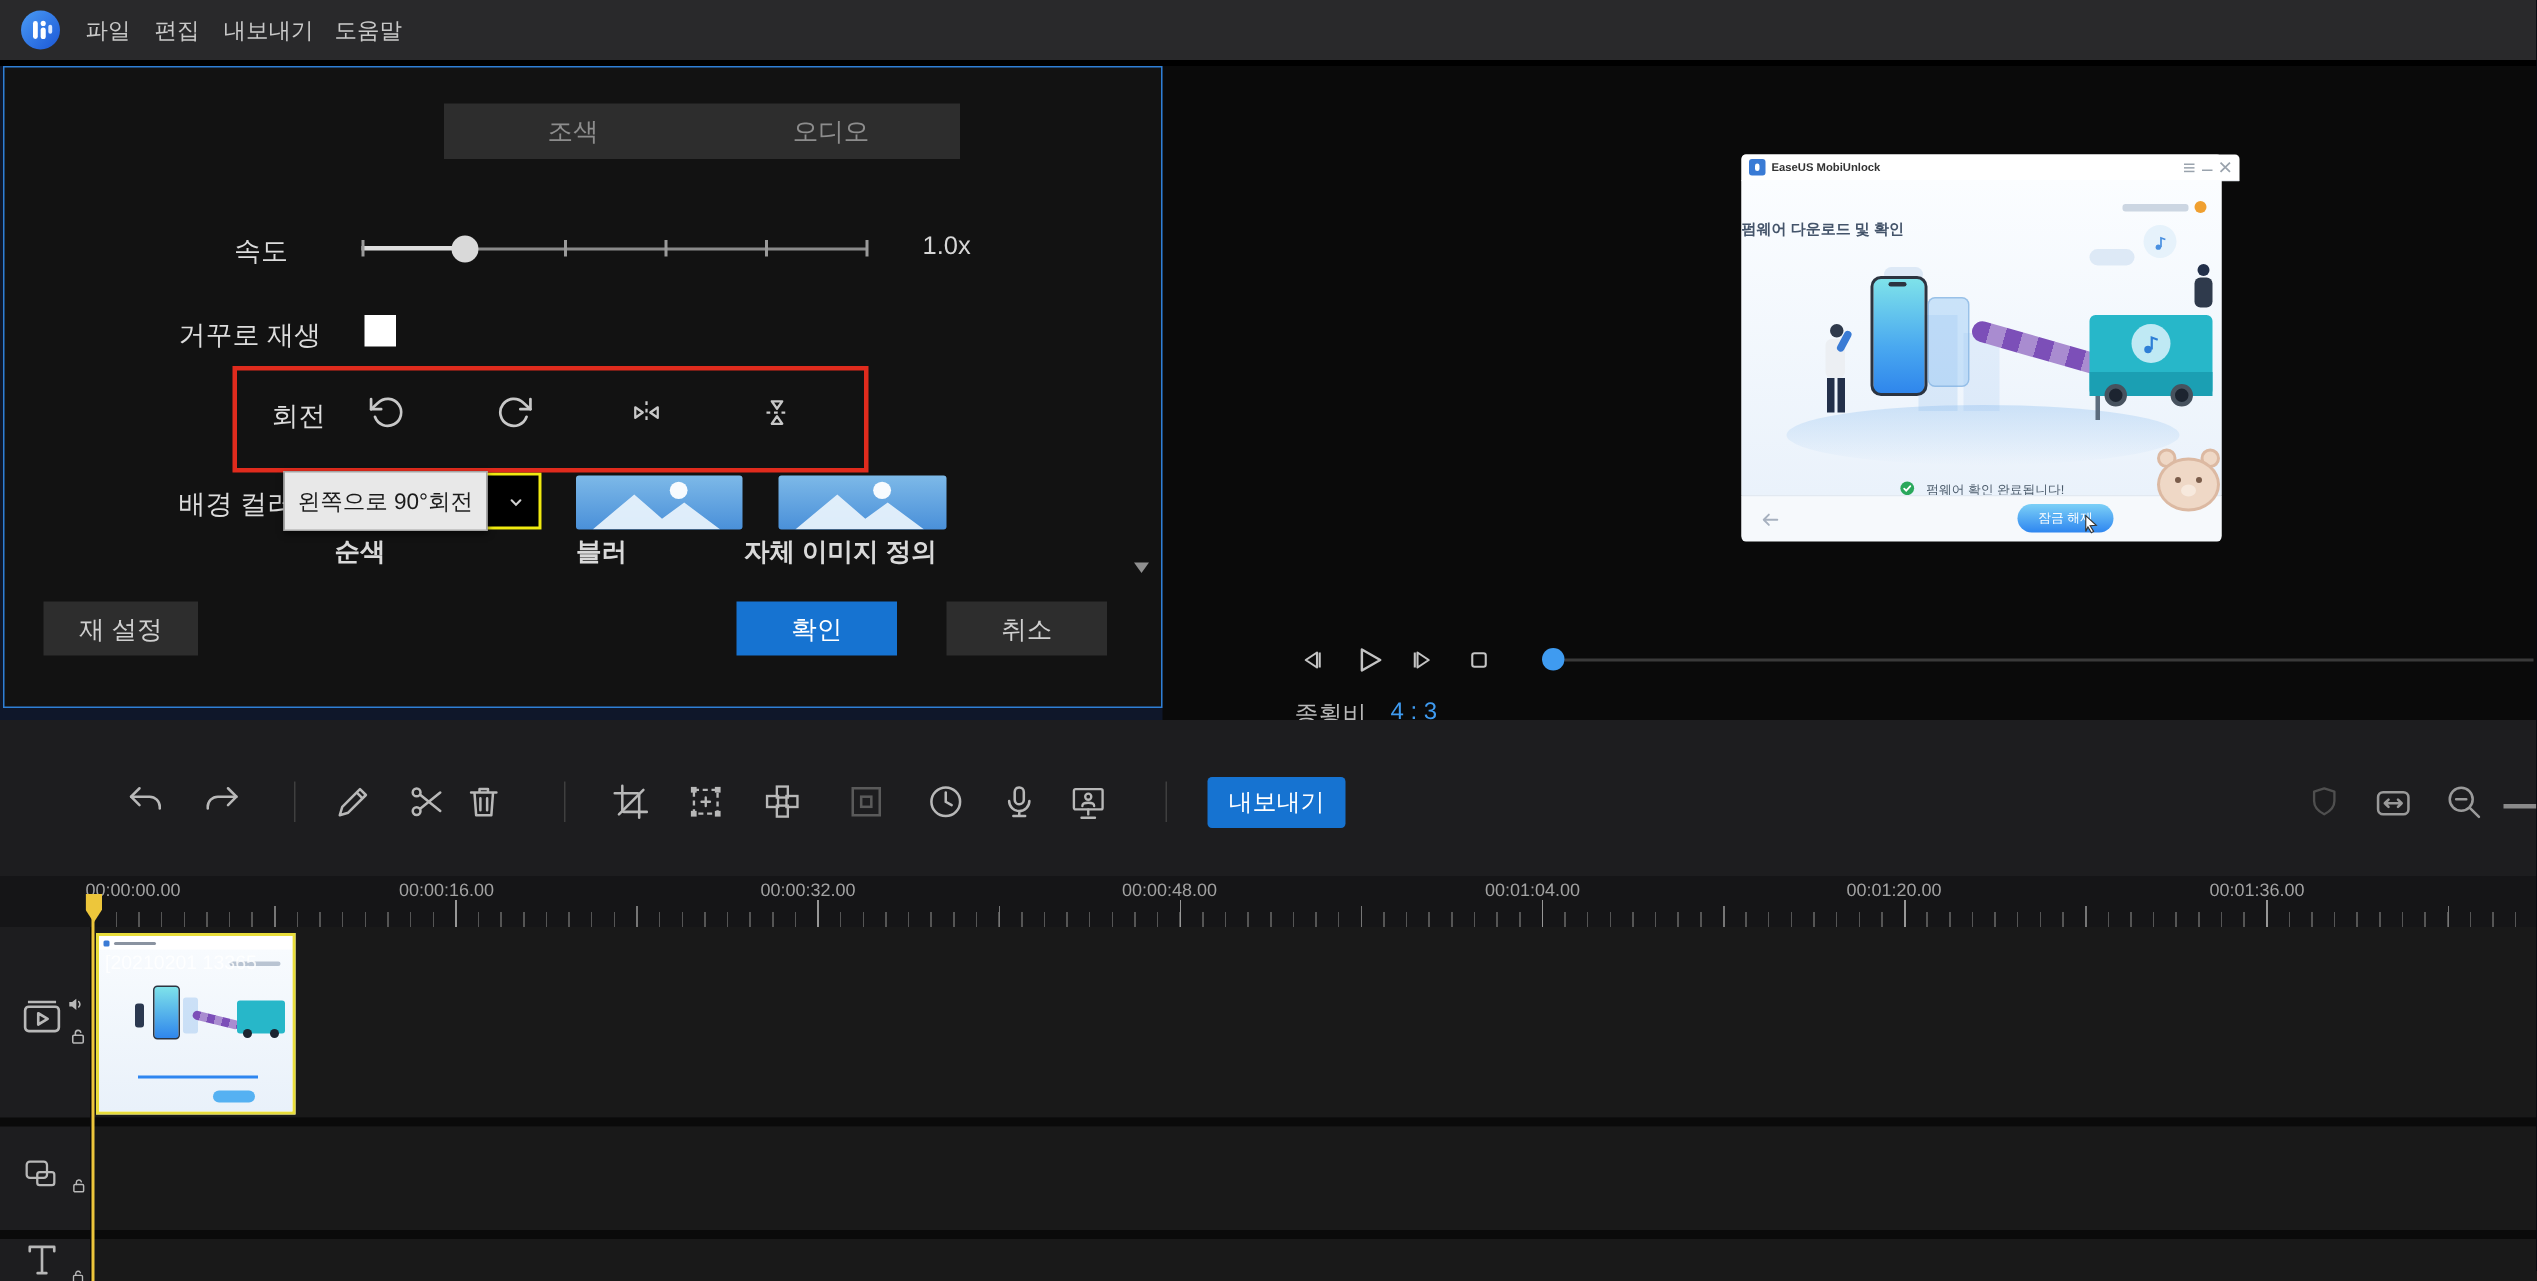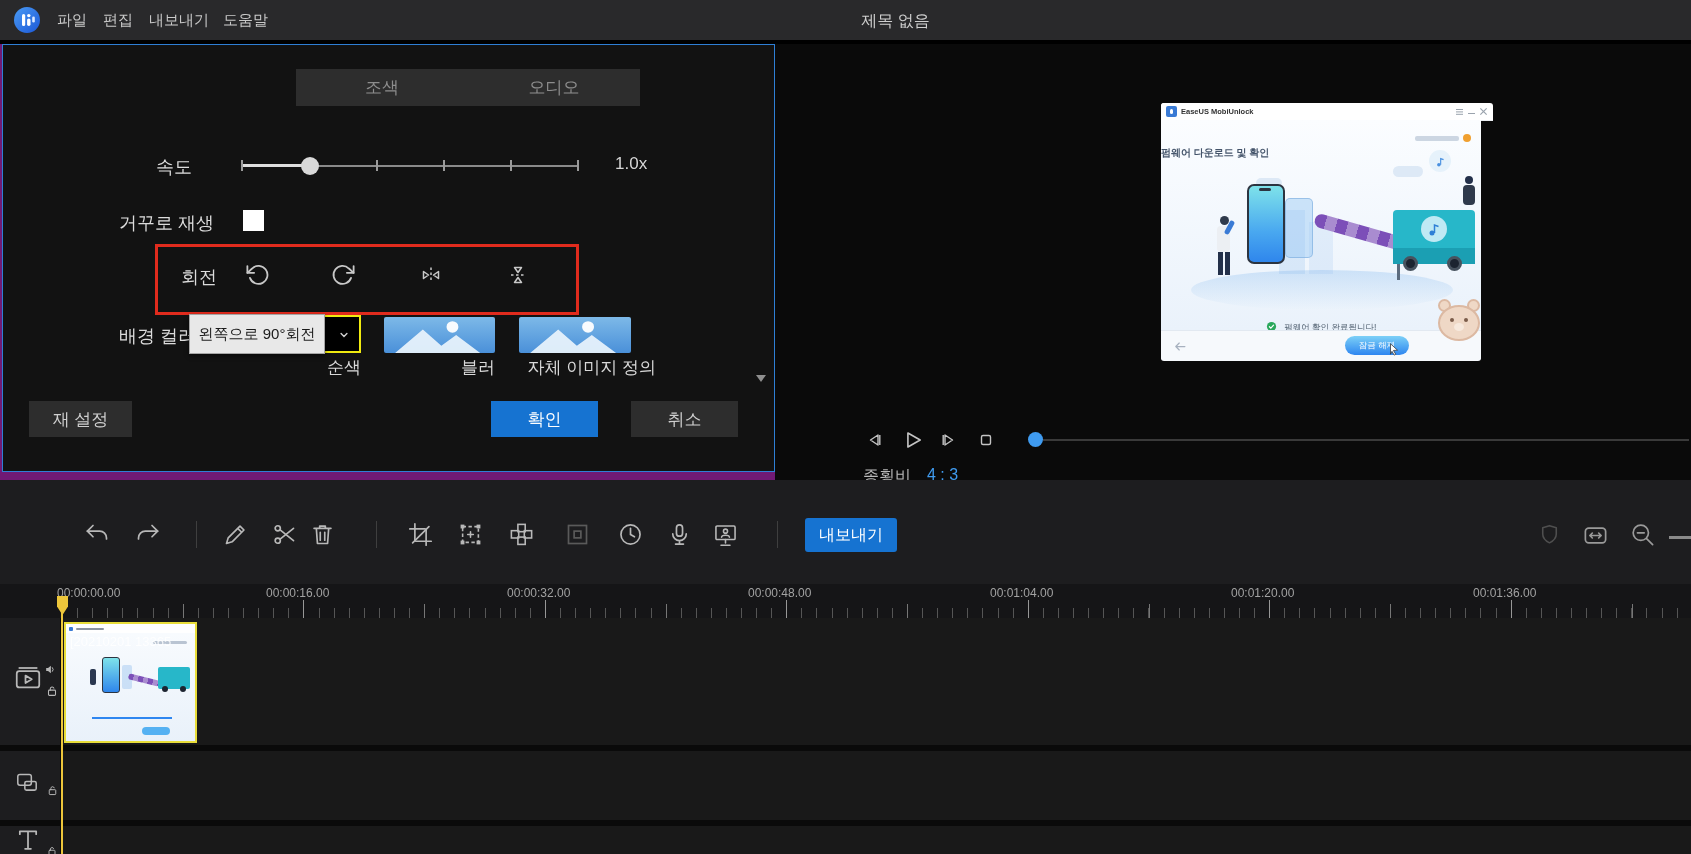--- a/index.html
+++ b/index.html
@@ -1,16 +1,16 @@
 <!DOCTYPE html>
 <html><head>
 <meta charset="utf-8">
 <style>
   html,body{margin:0;padding:0;background:#000;}
-  #screen{position:relative;width:1691px;height:854px;background:#701a75;overflow:hidden;
+  #screen{position:relative;width:1691px;height:854px;background:#0f172a;overflow:hidden;
           font-family:"Liberation Sans","DejaVu Sans",sans-serif;color:#cccccc;}
   .abs{position:absolute;}
   .ic{position:absolute;line-height:0;color:#b8b8b8;}
   .ic svg{width:100%;height:100%;}
   
   .menubar{left:0;top:0;width:1691px;height:40px;background:#29292b;}
   .menuitem{top:11px;font-size:15px;color:#c9c9c9;cursor:default;}
   .wintitle{left:100px;right:0;top:11px;text-align:center;font-size:16px;color:#cfcfcf;}
   .logo{left:14px;top:7px;width:26px;height:26px;border-radius:50%;
         background:linear-gradient(135deg,#4a9bf5,#1b57d6);}
@@ -18,21 +18,21 @@
   .dialog{left:2px;top:44px;width:771px;height:426px;background:#121212;border:1px solid #2e7fd6;}
   .tab{top:24px;height:37px;width:172px;display:flex;align-items:center;justify-content:center;
        font-size:17px;background:#2d2d2d;color:#8d8d8d;box-sizing:border-box;}
   .tab.active{background:#151515;border:1px solid #2e7fd6;color:#3f9bf0;}
   .dlabel{font-size:18px;color:#dcdcdc;}
   .btn{display:flex;align-items:center;justify-content:center;font-size:17px;background:#2d2d2d;color:#cfcfcf;cursor:pointer;}
   .btn.primary{background:#1673d1;color:#fff;}
   .tooltip{background:#e8e8e8;border:1px solid #a5a5a5;box-shadow:0 2px 4px rgba(0,0,0,.55);
            color:#1b1b1b;font-size:15px;display:flex;align-items:center;justify-content:center;z-index:20;}
   .thumbimg{background:linear-gradient(180deg,#7db9e8,#4a90d9);border-radius:2px;overflow:hidden;}
-  .optlabel{font-size:17px;color:#d9d9d9;text-align:right;}
+  .optlabel{font-size:17px;color:#d9d9d9;text-align:left;font-weight:bold;}
   .scrolltri{width:0;height:0;border-left:5px solid transparent;border-right:5px solid transparent;
              border-top:7px solid #8f8f8f;}
   
   .stage{left:775px;top:44px;width:916px;height:436px;background:#0a0a0a;}
   .pwin{left:1161px;top:103px;width:320px;height:257px;background:#ffffff;border-radius:3px;}
   .ptitle{position:absolute;left:0;top:0;width:100%;height:17px;background:#fff;border-bottom:1px solid #ebeef2;
           border-radius:3px 3px 0 0;padding-left:12px;}
   .pcontent{position:absolute;left:0;top:17px;width:100%;height:210px;
             background:linear-gradient(180deg,#fbfdff,#eaf2fb);overflow:hidden;}
   .pfooter{position:absolute;left:0;top:227px;width:100%;height:30px;background:#f6f9fc;
@@ -75,21 +75,20 @@
         <rect x="8" y="7" width="3.2" height="12" rx="1.6" fill="#fff"></rect>
         <circle cx="14.8" cy="8.6" r="1.7" fill="#fff"></circle>
         <rect x="13.1" y="11.4" width="3.4" height="7.6" rx="1.7" fill="#fff"></rect>
         <rect x="18.2" y="9.5" width="2.6" height="6" rx="1.3" fill="#dbe9ff"></rect>
       </svg>
     </div>
     <span class="abs menuitem" style="left:57px">파일</span>
     <span class="abs menuitem" style="left:103px">편집</span>
     <span class="abs menuitem" style="left:149px">내보내기</span>
     <span class="abs menuitem" style="left:223px">도움말</span>
-    <div class="abs wintitle">제목 없음</div>
   </div>
   <div class="abs" style="left:0;top:40px;width:1691px;height:4px;background:#000"></div>
 
   <div class="abs stage"></div>
 
   <div class="abs dialog">
 
     <div class="abs tab" style="left:293px">
       <span>조색</span>
     </div>

